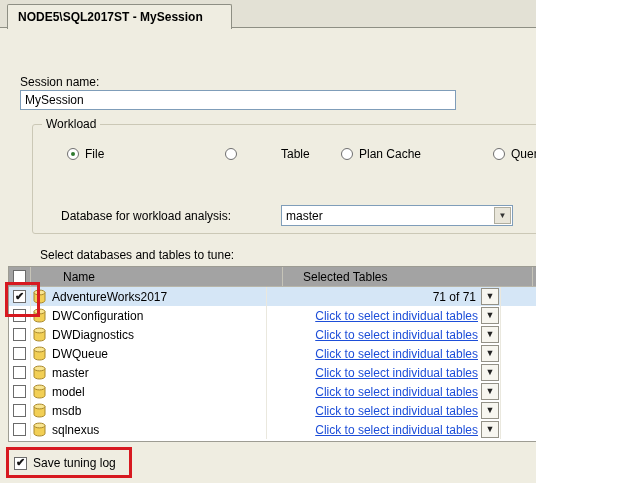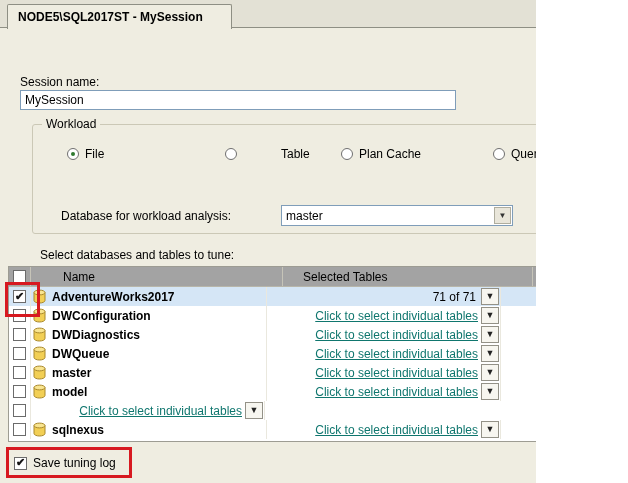--- a/index.html
+++ b/index.html
@@ -71,22 +71,22 @@
   .h-fill { flex:1; border-right:none; }
 
   .grid-row { display:flex; height:19px; align-items:center; background:#fff; }
   .grid-row.selected { background:#D5E6F6; }
   .cell { display:flex; align-items:center; height:100%; overflow:hidden; }
   .c-check { width:22px; justify-content:center; border-right:1px solid #EAE8DE; }
   .c-name { width:236px; padding-left:2px; gap:6px; border-right:1px solid #EAE8DE; }
   .c-tables { width:234px; justify-content:flex-end; gap:3px; padding-right:1px;
               border-right:1px solid #EAE8DE; }
   .c-fill { flex:1; }
-  .db-name { white-space:nowrap;font-weight:bold; }
-  .tbl-link { color:#0f766e; text-decoration:underline; white-space:nowrap; }
+  .db-name { white-space:nowrap; }
+  .tbl-link { color:#1d4ed8; text-decoration:underline; white-space:nowrap; }
   .tbl-count { white-space:nowrap; padding-right:2px; }
   .row-combo { width:18px; height:17px; border:1px solid #939187; background:#F7F6F0;
                display:flex; align-items:center; justify-content:center; flex:0 0 auto; }
   .arrow-glyph { font-size:9px; color:#222; line-height:1; }
 
   .checkbox { width:13px; height:13px; background:#fff; border:1px solid #6B6B6B;
               display:inline-flex; align-items:center; justify-content:center; flex:0 0 auto; }
   .checkbox.checked::after { content:"✔"; font-size:11px; font-weight:bold; color:#151515;
                              margin-top:-1px; }
 
@@ -291,20 +291,29 @@
                 <span class="row-combo">
                   <span class="arrow-glyph">▼</span>
                 </span>
               </div>
               <div class="cell c-fill"></div>
             </div>
             <div class="grid-row">
               <div class="cell c-check">
                 <span class="checkbox"></span>
               </div>
+              <div class="cell c-name">
+                <span class="db-icon">
+                  <svg width="13" height="15" viewBox="0 0 13 15">
+                    <path d="M1 3.5 v8 a5.5 2.5 0 0 0 11 0 v-8 z" fill="#F2CF55" stroke="#A8872B" stroke-width="1"></path>
+                    <ellipse cx="6.5" cy="3.5" rx="5.5" ry="2.4" fill="#F9E590" stroke="#A8872B" stroke-width="1"></ellipse>
+                  </svg>
+                </span>
+                <span class="db-name">msdb</span>
+              </div>
               <div class="cell c-tables">
                 <a class="tbl-link" href="#">Click to select individual tables</a>
                 <span class="row-combo">
                   <span class="arrow-glyph">▼</span>
                 </span>
               </div>
               <div class="cell c-fill"></div>
             </div>
             <div class="grid-row">
               <div class="cell c-check">

